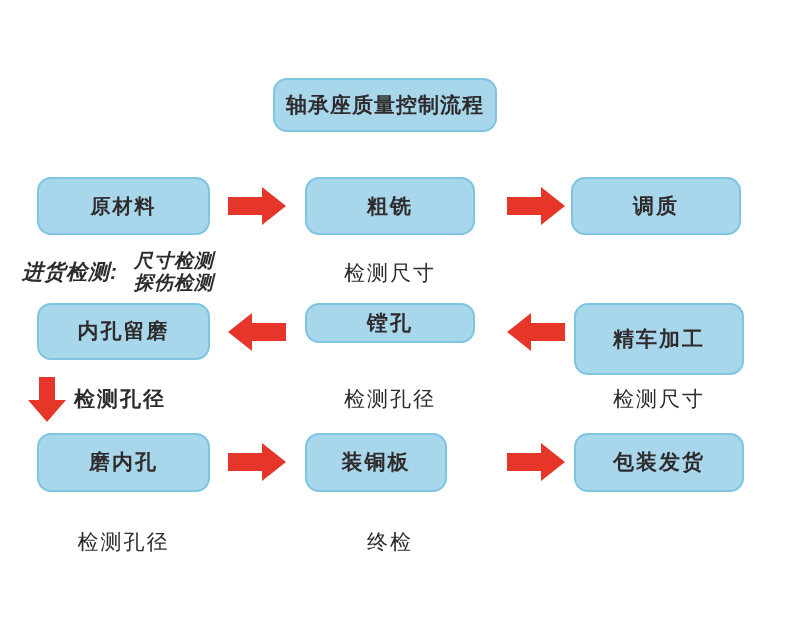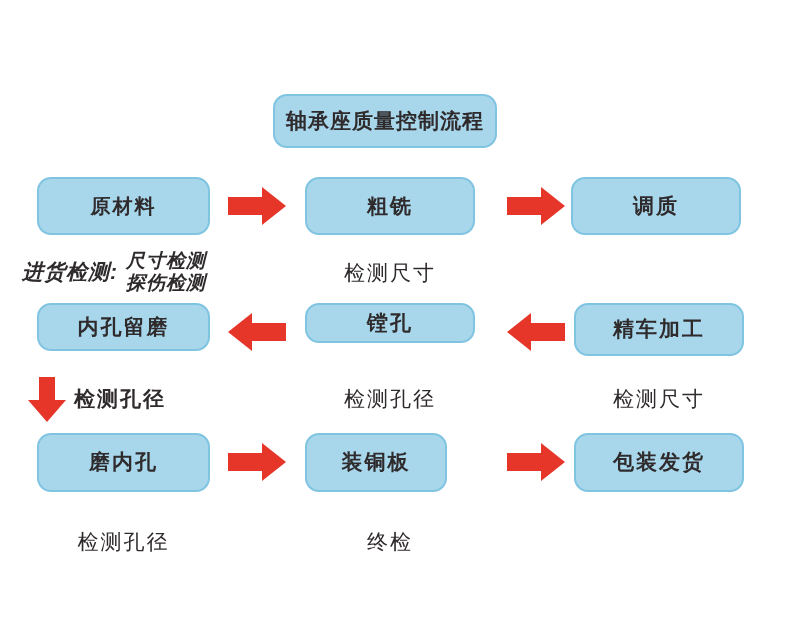--- a/index.html
+++ b/index.html
@@ -60,41 +60,41 @@
     color:var(--text-color);
     white-space:nowrap;
   }
   .cap-group .lead{font-size:21px;letter-spacing:1px;}
   .cap-stack{
     display:flex;
     flex-direction:column;
     font-size:19px;
     line-height:1.15;
     letter-spacing:1px;
-    margin-left:8px;
+    margin-left:16px;
   }
   .cap-flex{
     position:absolute;
     display:flex;
     align-items:center;
     justify-content:center;
     gap:8px;
     font-size:21px;
     font-weight:600;
     letter-spacing:2px;
     color:var(--text-color);
     white-space:nowrap;
   }
 </style>
 </head>
 <body>
 
 <div class="canvas">
 
-  <div class="box title-box" style="left:273px;top:78px;width:224px;height:54px;margin-top:16px;">
+  <div class="box title-box" style="left:273px;top:78px;width:224px;height:54px;">
     <span>轴承座质量控制流程</span>
   </div>
 
   <div class="box" style="left:37px;top:177px;width:173px;height:58px;border-radius:14px;">
     <span class="line">原材料</span>
   </div>
   <div class="arrow" style="left:228px;top:187px;">
     <svg width="58" height="38" viewBox="0 0 58 38">
         <polygon points="0,10 34,10 34,0 58,19 34,38 34,28 0,28"></polygon>
       </svg>
@@ -113,37 +113,37 @@
 
   <div class="cap-group" style="left:22px;top:250px;font-style:italic;">
     <span class="lead">进货检测:</span>
     <span class="cap-stack">
       <span>尺寸检测</span>
       <span>探伤检测</span>
     </span>
   </div>
   <div class="cap center" style="left:305px;top:259px;width:170px;">检测尺寸</div>
 
-  <div class="box" style="left:37px;top:303px;width:173px;height:48px;">
+  <div class="box" style="left:37px;top:303px;width:173px;height:57px;">
     <span>内孔留磨</span>
   </div>
   <div class="arrow" style="left:228px;top:313px;">
     <svg width="58" height="38" viewBox="0 0 58 38">
         <polygon points="58,10 24,10 24,0 0,19 24,38 24,28 58,28"></polygon>
       </svg>
   </div>
   <div class="box" style="left:305px;top:303px;width:170px;height:40px;">
     <span>镗孔</span>
   </div>
   <div class="arrow" style="left:507px;top:313px;">
     <svg width="58" height="38" viewBox="0 0 58 38">
         <polygon points="58,10 24,10 24,0 0,19 24,38 24,28 58,28"></polygon>
       </svg>
   </div>
-  <div class="box" style="left:574px;top:303px;width:170px;height:53px;">
+  <div class="box" style="left:574px;top:303px;width:170px;height:72px;">
     <span>精车加工</span>
   </div>
 
   <div class="cap-flex" style="left:28px;top:375px;width:190px;height:48px;justify-content:flex-start;">
     <span class="arrow" style="position:static;">
       <svg width="38" height="45" viewBox="0 0 38 45">
           <polygon points="11,0 27,0 27,23 38,23 19,45 0,23 11,23"></polygon>
         </svg>
     </span>
     <span>检测孔径</span>

